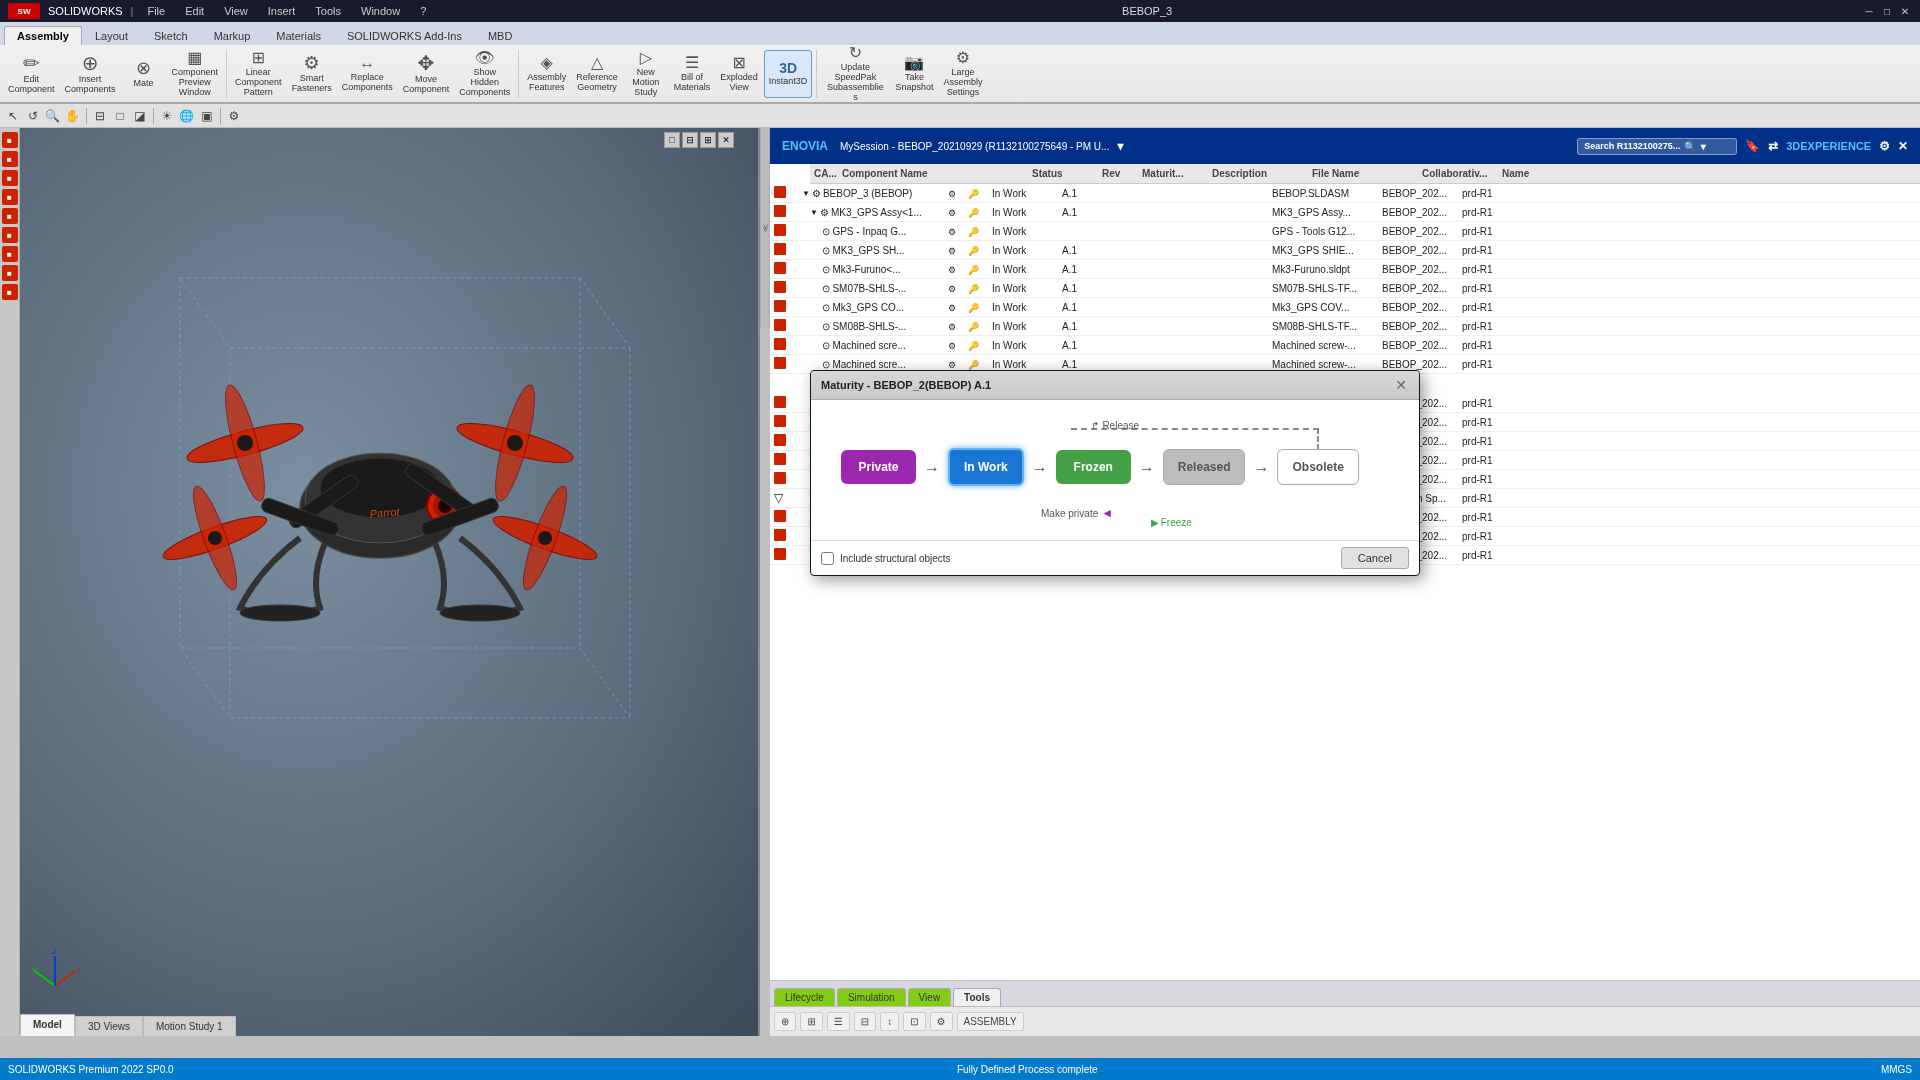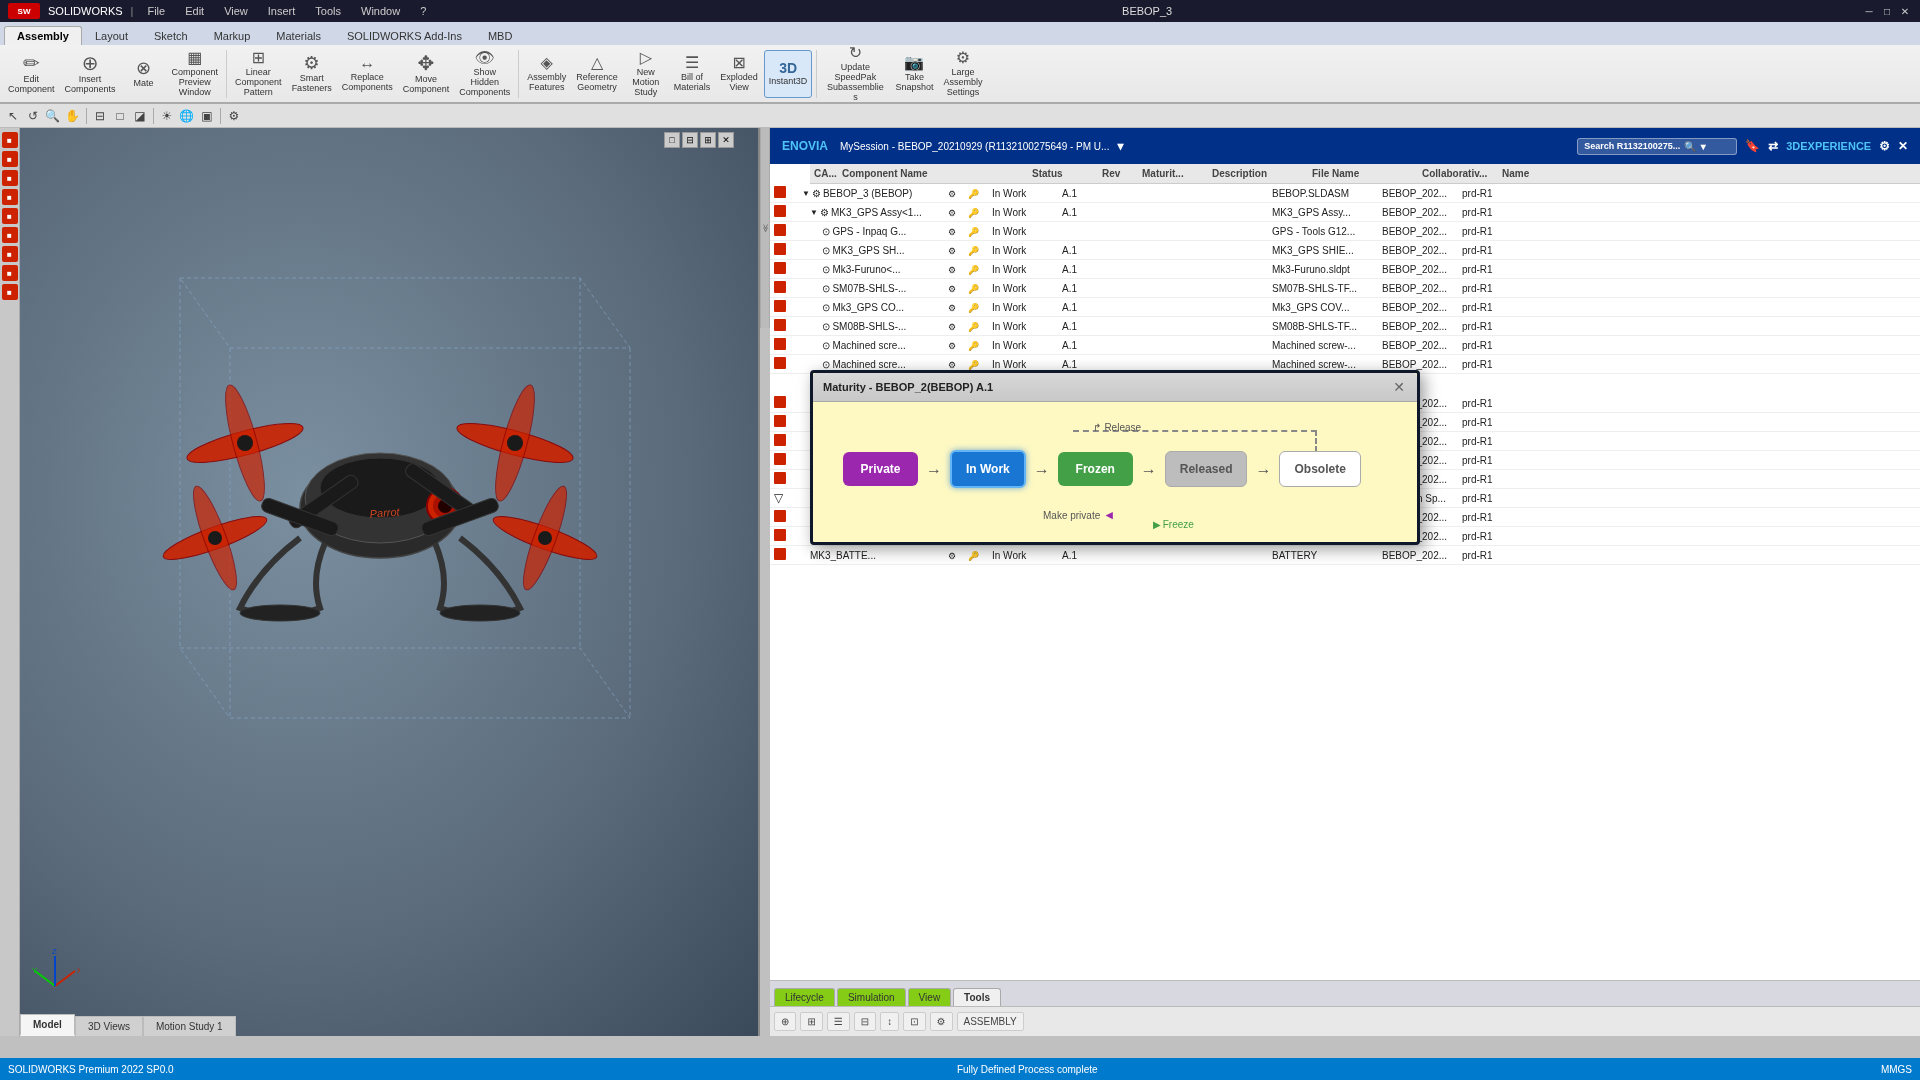--- a/index.html
+++ b/index.html
@@ -188,22 +188,22 @@
       min-height: 18px;
     }
     .red-icon { width: 12px; height: 12px; background: #cc2200; border-radius: 1px; display: inline-block; margin-right: 2px; }
 
     
     #maturity-dialog {
       position: absolute;
       top: 370px;
       left: 810px;
       width: 610px;
-      background: #fef9c3;
-      border: 3px solid #0f172a;
+      background: #ffffff;
+      border: 1px solid #0f172a;
       border-radius: 4px;
       box-shadow: 4px 4px 16px rgba(0,0,0,0.4);
       z-index: 1000;
     }
     #maturity-header {
       background: linear-gradient(to bottom, #d8d8d8, #c8c8c8);
       padding: 6px 10px;
       border-bottom: 1px solid #aaa;
       display: flex;
       justify-content: space-between;
@@ -980,20 +980,27 @@
         <span>Make private</span>
         <span style="color:#9b27af;font-size:12px;">◄</span>
       </div>
 
       <div style="position:absolute;bottom:2px;left:320px;font-size:10px;color:#43a047;display:flex;align-items:center;gap:2px;">
         <span style="font-size:10px;">▶</span>
         <span>Freeze</span>
       </div>
     </div>
   </div>
+  <div id="maturity-footer">
+    <div class="checkbox-row">
+      <input type="checkbox" style="">
+      <span>Include structural objects</span>
+    </div>
+    <button class="cancel-btn">Cancel</button>
+  </div>
 </div>
 
 <div id="status-bar" style="position:fixed;bottom:0;left:0;right:0;">
   <div class="status-left">
     <span>SOLIDWORKS Premium 2022 SP0.0</span>
   </div>
   <div>
     <span>Fully Defined   Process complete</span>
   </div>
   <div class="status-right">

